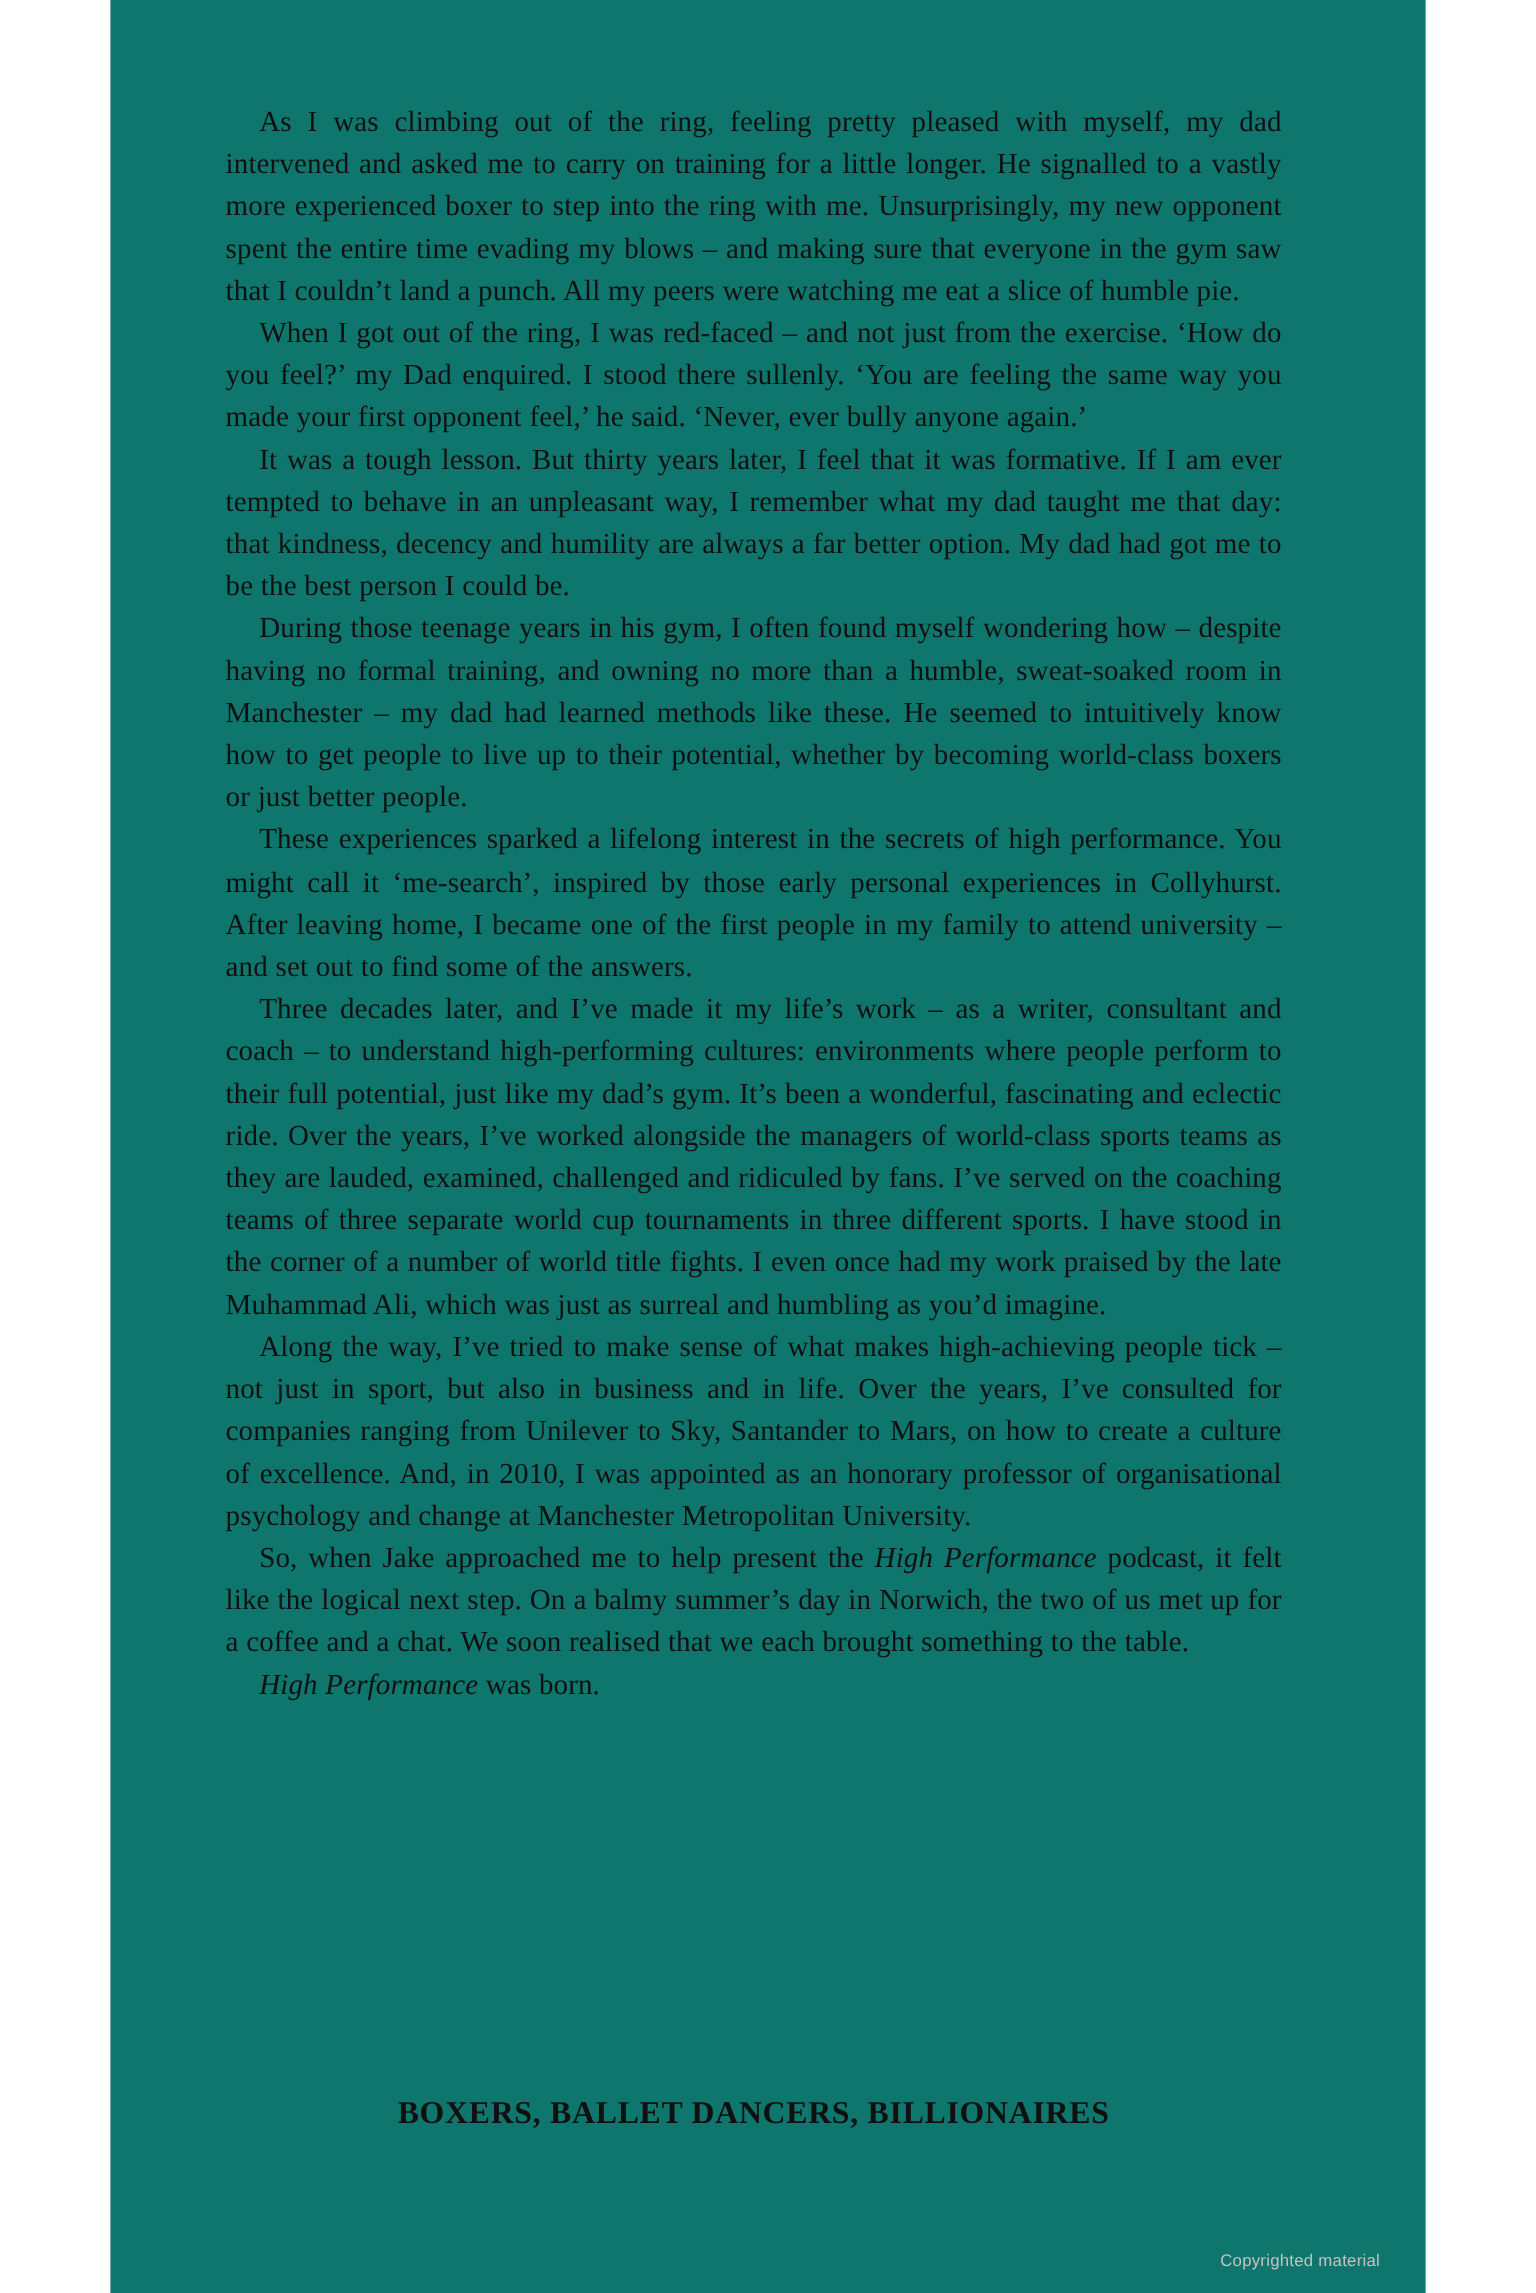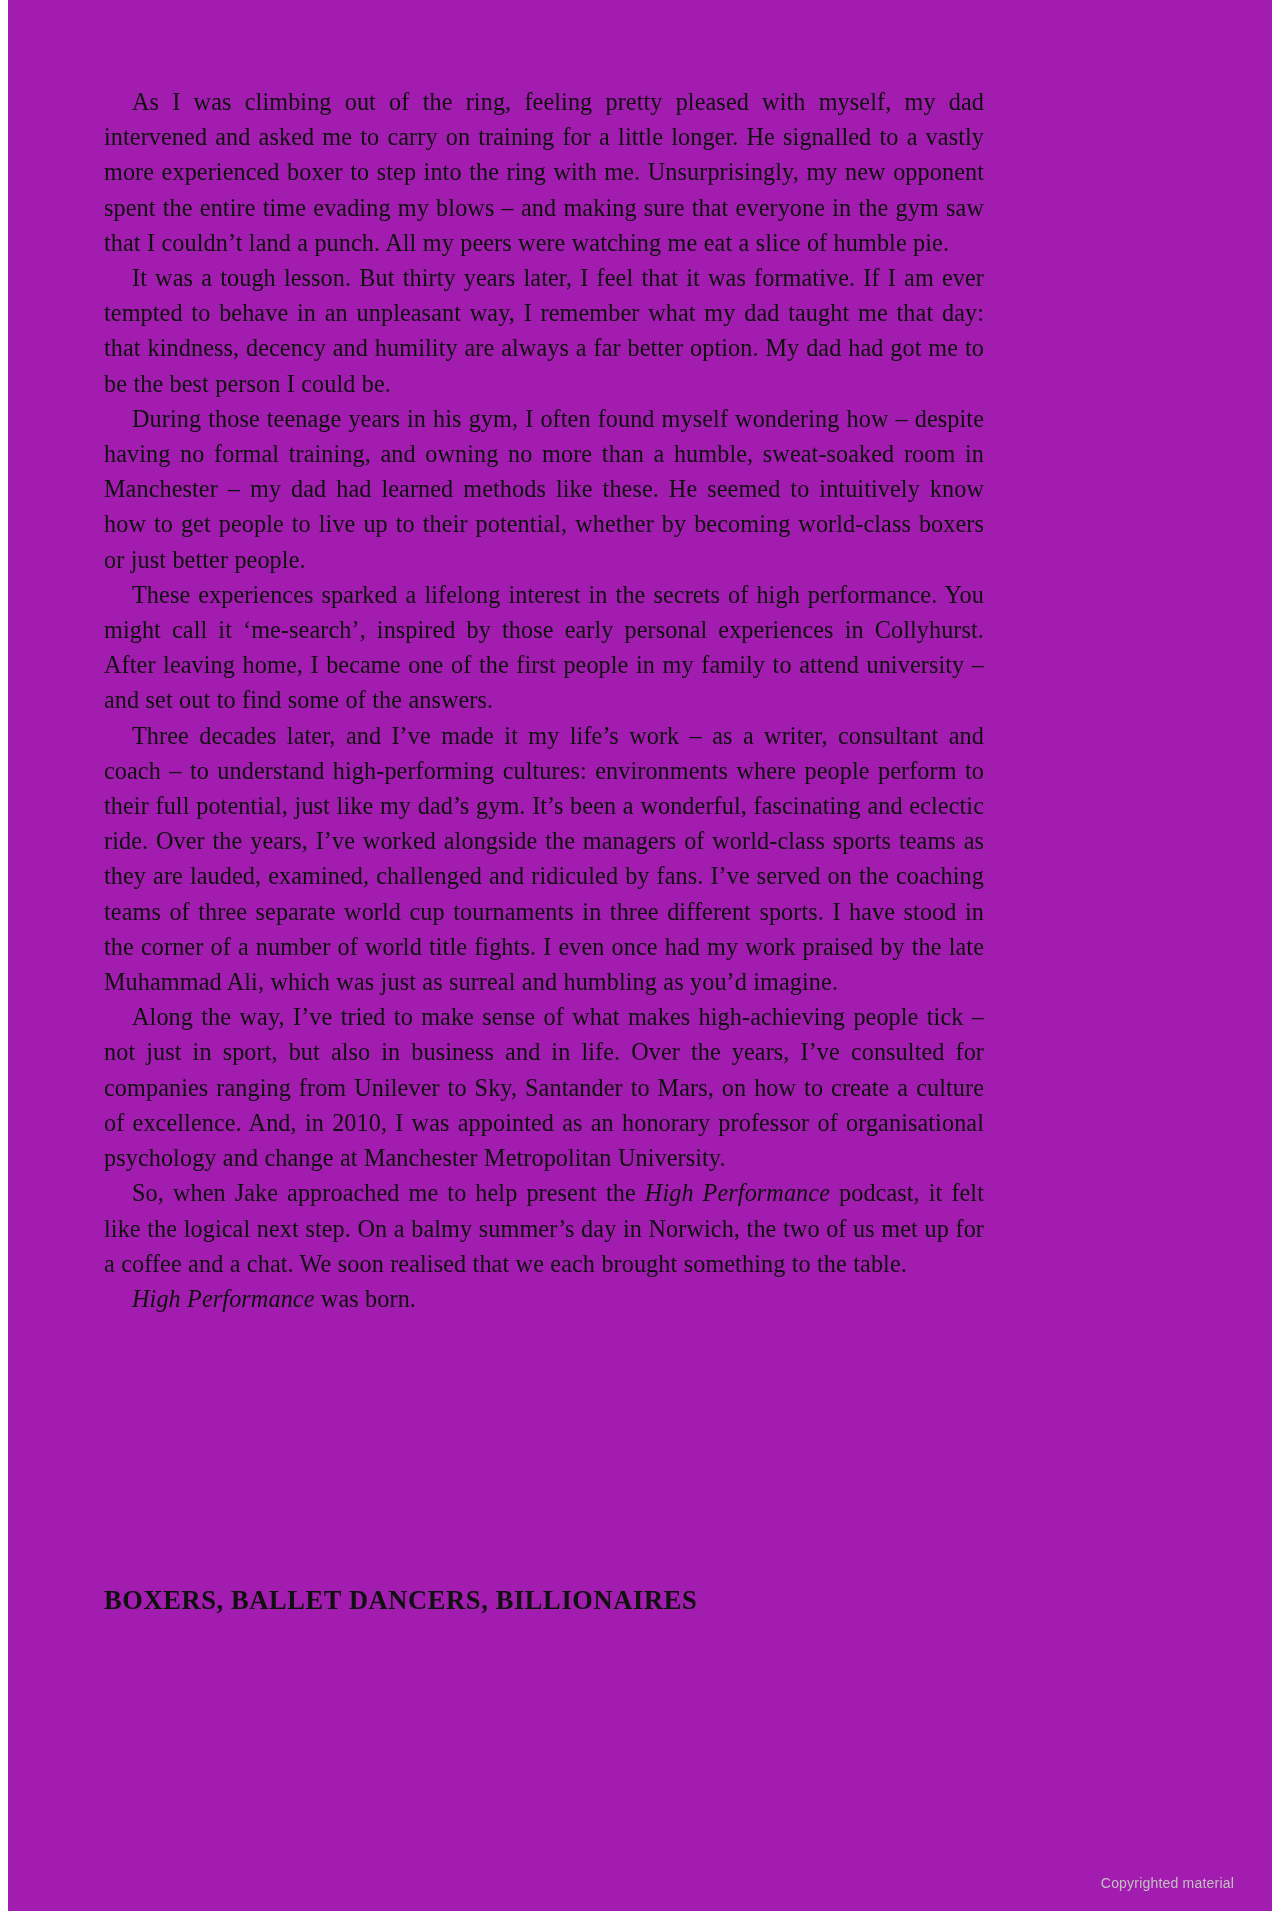--- a/index.html
+++ b/index.html
@@ -3,24 +3,24 @@
 <meta charset="utf-8">
 <title>Book Page</title>
 <style>
   html, body {
     margin: 0;
     padding: 0;
     background: #ffffff;
   }
   .page {
     position: relative;
-    width: 1264px;
+    width: 1096px;
     height: 1911px;
     margin: 0 auto;
-    background: #a21caf;
+    background: #0f766e;
     overflow: hidden;
     box-sizing: border-box;
   }
   .text-column {
     position: absolute;
     left: 96px;
     top: 84px;
     width: 880px;
   }
   .para {
@@ -38,23 +38,23 @@
     word-spacing: 0.2px;
   }
   .para.last-line-left {
     text-align-last: left;
   }
   .italic {
   }
   .chapter-heading {
     position: absolute;
     left: 96px;
-    top: 1584px;
+    top: 1744px;
     width: 880px;
-    text-align: left;
+    text-align: center;
     font-family: "Liberation Serif", "DejaVu Serif", serif;
     font-size: 26.5px;
     line-height: 32px;
     color: #101010;
     letter-spacing: 0.6px;
     margin: 0;
   }
   .copyright-watermark {
     position: absolute;
     right: 38px;
@@ -68,20 +68,21 @@
 </style>
 </head>
 <body>
 
 <div class="page">
 
   <div class="text-column">
 
     <p class="para">As I was climbing out of the ring, feeling pretty pleased with myself, my dad intervened and asked me to carry on training for a little longer. He signalled to a vastly more experienced boxer to step into the ring with me. Unsurprisingly, my new opponent spent the entire time evading my blows – and making sure that everyone in the gym saw that I couldn’t land a punch. All my peers were watching me eat a slice of humble pie.</p>
 
+    <p class="para">When I got out of the ring, I was red-faced – and not just from the exercise. ‘How do you feel?’ my Dad enquired. I stood there sullenly. ‘You are feeling the same way you made your first opponent feel,’ he said. ‘Never, ever bully anyone again.’</p>
 
     <p class="para">It was a tough lesson. But thirty years later, I feel that it was formative. If I am ever tempted to behave in an unpleasant way, I remember what my dad taught me that day: that kindness, decency and humility are always a far better option. My dad had got me to be the best person I could be.</p>
 
     <p class="para">During those teenage years in his gym, I often found myself wondering how – despite having no formal training, and owning no more than a humble, sweat-soaked room in Manchester – my dad had learned methods like these. He seemed to intuitively know how to get people to live up to their potential, whether by becoming world-class boxers or just better people.</p>
 
     <p class="para">These experiences sparked a lifelong interest in the secrets of high performance. You might call it ‘me-search’, inspired by those early personal experiences in Collyhurst. After leaving home, I became one of the first people in my family to attend university – and set out to find some of the answers.</p>
 
     <p class="para">Three decades later, and I’ve made it my life’s work – as a writer, consultant and coach – to understand high-performing cultures: environments where people perform to their full potential, just like my dad’s gym. It’s been a wonderful, fascinating and eclectic ride. Over the years, I’ve worked alongside the managers of world-class sports teams as they are lauded, examined, challenged and ridiculed by fans. I’ve served on the coaching teams of three separate world cup tournaments in three different sports. I have stood in the corner of a number of world title fights. I even once had my work praised by the late Muhammad Ali, which was just as surreal and humbling as you’d imagine.</p>
 
     <p class="para">Along the way, I’ve tried to make sense of what makes high-achieving people tick – not just in sport, but also in business and in life. Over the years, I’ve consulted for companies ranging from Unilever to Sky, Santander to Mars, on how to create a culture of excellence. And, in 2010, I was appointed as an honorary professor of organisational psychology and change at Manchester Metropolitan University.</p>

